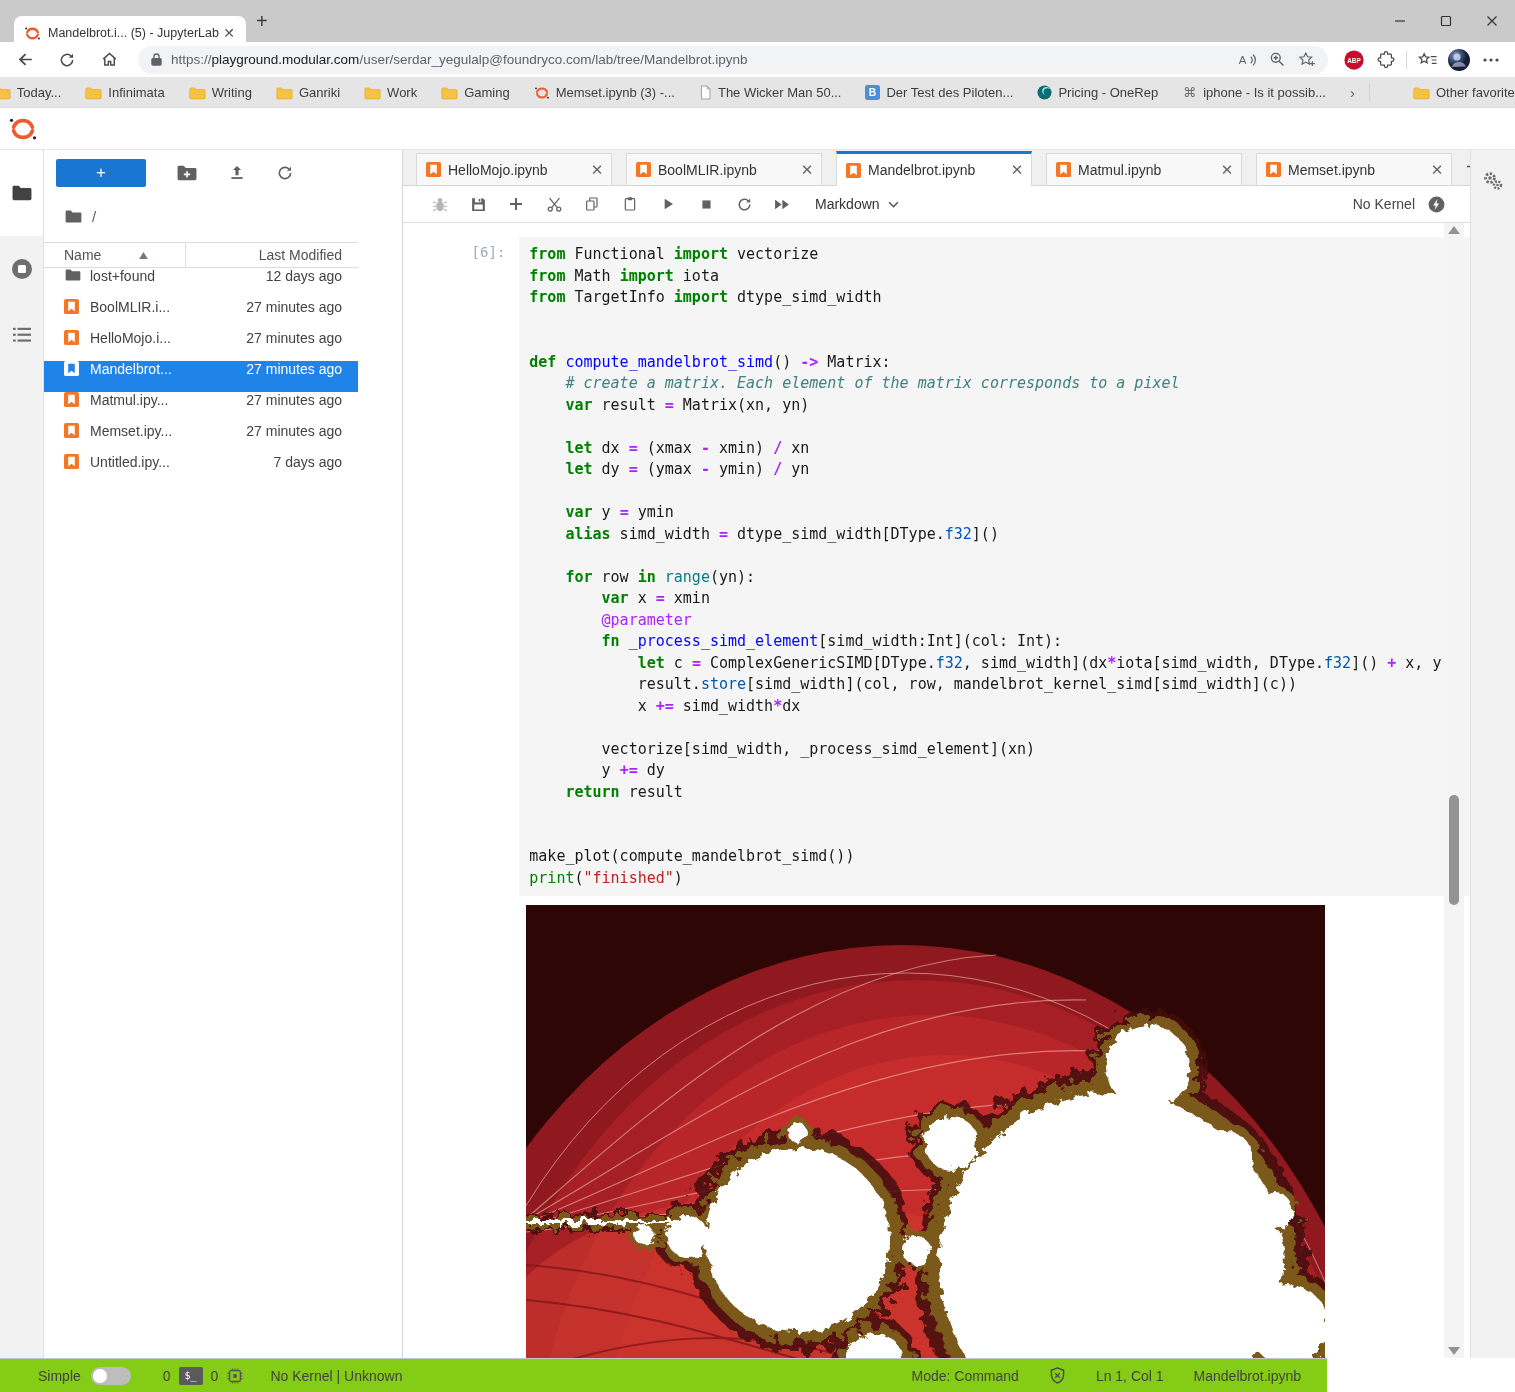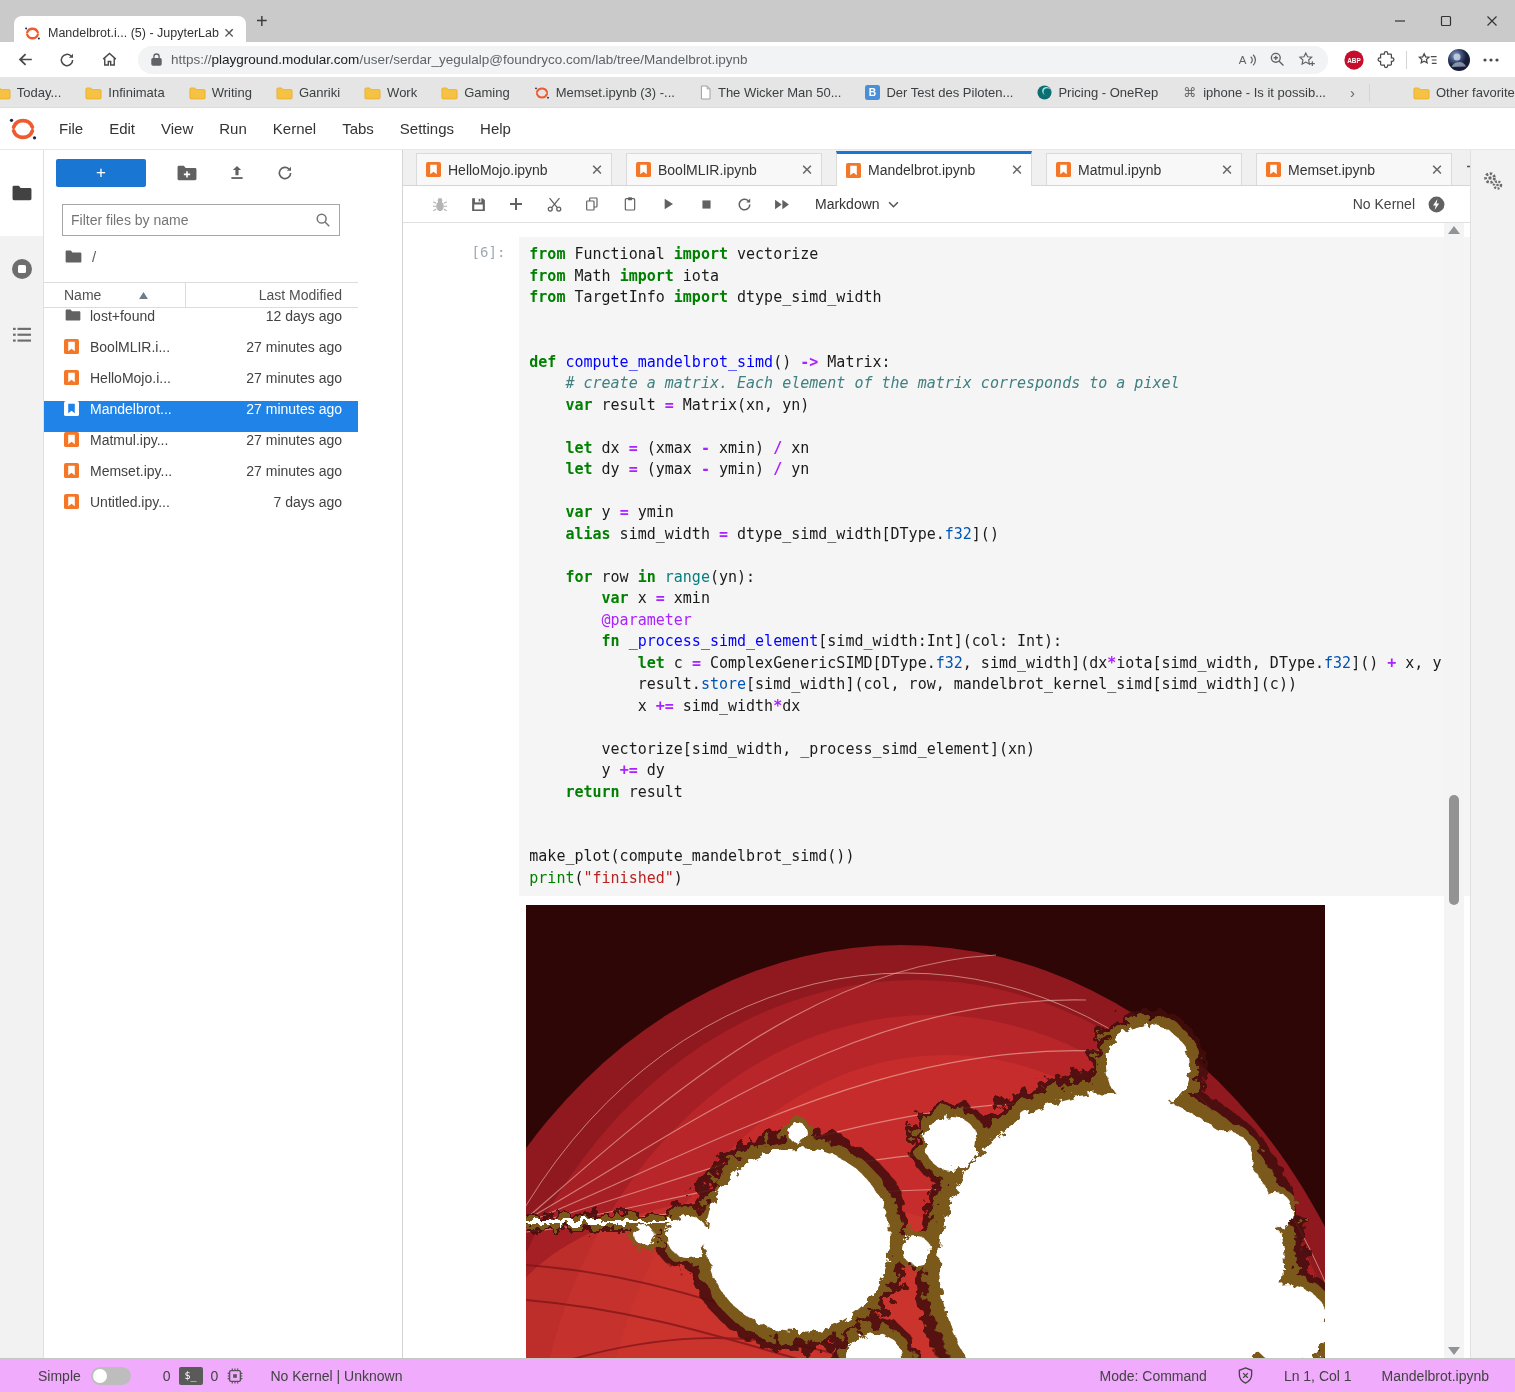--- a/index.html
+++ b/index.html
@@ -107,21 +107,21 @@
   .nb-scrollbar { position:absolute; right:6px; top:73px; bottom:0; width:20px; background:#f4f4f4; }
   .sb-arrow-up { position:absolute; top:3px; left:4px; width:0; height:0; border-left:6px solid transparent;
                  border-right:6px solid transparent; border-bottom:8px solid #8f9499; }
   .sb-arrow-dn { position:absolute; bottom:3px; left:4px; width:0; height:0; border-left:6px solid transparent;
                  border-right:6px solid transparent; border-top:8px solid #8f9499; }
   .sb-thumb { position:absolute; left:5px; top:572px; width:10px; height:110px; background:#939393; border-radius:5px; }
 
   .rightstrip { position:absolute; right:0; top:150px; width:45px; bottom:34px; background:#f2f2f2;
                 border-left:1px solid #e0e0e0; display:flex; justify-content:center; padding-top:20px; }
 
-  .statusbar { position:absolute; left:0; bottom:0; width:1515px; height:34px; background:#f0abfc;
+  .statusbar { position:absolute; left:0; bottom:0; width:1327px; height:34px; background:#84cc16;
                border-top:1px solid #c6c6c6; display:flex; align-items:center; font-size:14px; color:#424242; }
   .sb-label { margin-left:38px; }
   .toggle { width:40px; height:18px; border-radius:9px; background:#bdbdbd; margin-left:10px; position:relative; }
   .toggle .knob { position:absolute; left:2px; top:2px; width:14px; height:14px; border-radius:50%; background:#fff; }
   .sb-count { margin-left:32px; }
   .termbadge { width:24px; height:18px; background:#5a5a5a; border-radius:2px; color:#fff; font-family:"DejaVu Sans Mono",monospace;
                font-size:10px; display:flex; align-items:center; justify-content:center; margin-left:8px; }
   .sb-count2 { margin-left:8px; }
   .chipic { margin-left:8px; display:flex; }
   .sb-kernel { margin-left:26px; }
@@ -364,30 +364,20 @@
 
 <div class="jl-menubar">
   <span class="jl-logo">
     <svg width="30" height="30" viewBox="0 0 24 24">
         <path d="M4.5 10.5a8 8 0 0 1 15 0" stroke="#ee5b2e" stroke-width="3" fill="none" stroke-linecap="round"></path>
         <path d="M19.5 13.5a8 8 0 0 1-15 0" stroke="#ee5b2e" stroke-width="3" fill="none" stroke-linecap="round"></path>
         <circle cx="2.8" cy="5" r="1.3" fill="#23253e"></circle>
         <circle cx="21.2" cy="19" r="1.3" fill="#23253e"></circle>
       </svg>
   </span>
-  <span id="menu-items" style="display:flex;">
-      <span class="menu-item">File</span>
-      <span class="menu-item">Edit</span>
-      <span class="menu-item">View</span>
-      <span class="menu-item">Run</span>
-      <span class="menu-item">Kernel</span>
-      <span class="menu-item">Tabs</span>
-      <span class="menu-item">Settings</span>
-      <span class="menu-item">Help</span>
-    </span>
 </div>
 
 <div class="activitybar">
   <div class="ab-seg">
       <div class="ab-ic" style="height:86px;">
     <svg width="22" height="18" viewBox="0 0 24 20">
           <path fill="#424242" d="M1.5 3.5C1.5 2.7 2.2 2 3 2h5.5l2 2.5H21c.8 0 1.5.7 1.5 1.5v10.5c0 .8-.7 1.5-1.5 1.5H3c-.8 0-1.5-.7-1.5-1.5z"></path>
         </svg>
   </div>
     </div>
@@ -423,27 +413,20 @@
           <path d="M12 2.5l5.5 5.5h-3.4v7h-4.2V8H6.5z"></path>
           <rect x="4.5" y="17.5" width="15" height="2.4"></rect>
         </svg>
       </span>
     <span class="fb-tbic">
         <svg width="18" height="18" viewBox="0 0 24 24">
           <path fill="none" stroke="#616161" stroke-width="2.2" d="M19.5 12a7.5 7.5 0 1 1-2.2-5.3"></path>
           <path fill="#616161" d="M20 3.5v5.5h-5.5z"></path>
         </svg>
       </span>
-  </div>
-  <div class="fb-filter">
-    <input placeholder="Filter files by name" style="">
-    <svg width="16" height="16" viewBox="0 0 18 18" fill="none" stroke="#757575" stroke-width="1.7">
-        <circle cx="7.5" cy="7.5" r="5"></circle>
-        <path d="M11.3 11.3L16 16"></path>
-      </svg>
   </div>
   <div class="fb-crumb">
     <span style="margin-right:9px;display:flex;">
         <svg width="19" height="15" viewBox="0 0 24 20">
           <path fill="#616161" d="M1.5 3.5C1.5 2.7 2.2 2 3 2h5.5l2 2.5H21c.8 0 1.5.7 1.5 1.5v10.5c0 .8-.7 1.5-1.5 1.5H3c-.8 0-1.5-.7-1.5-1.5z"></path>
         </svg>
       </span>
     <span>/</span>
   </div>
   <div class="fb-head">

